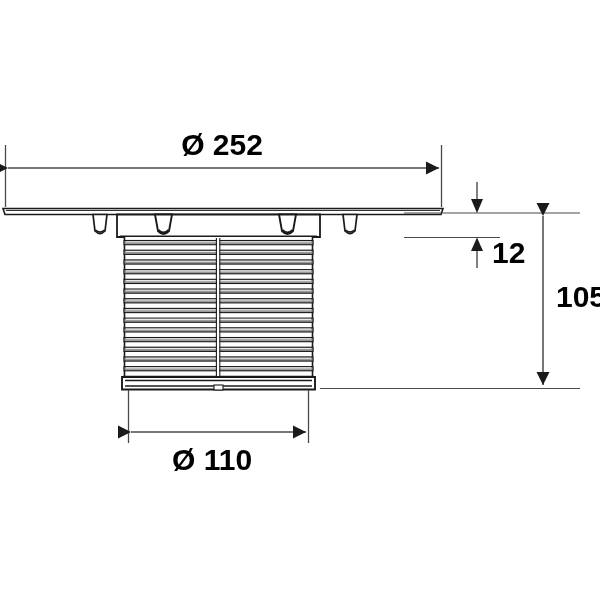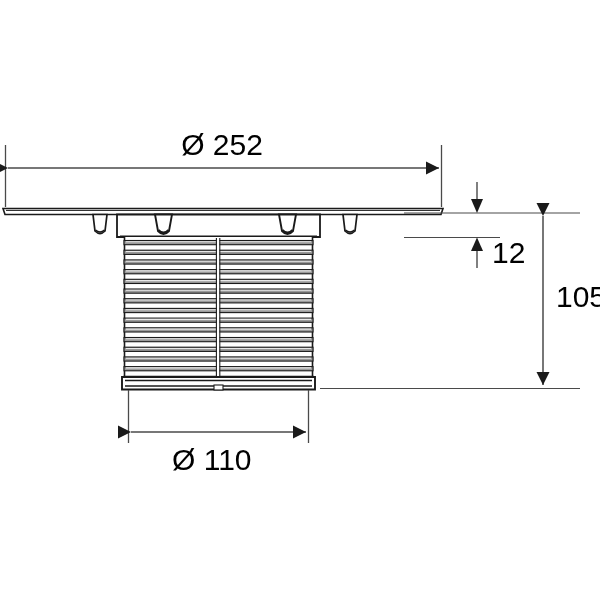--- a/index.html
+++ b/index.html
@@ -10,20 +10,21 @@
   }
   body {
     font-family: "Liberation Sans", sans-serif;
   }
   #drawing-root {
     position: relative;
     width: 600px;
     height: 600px;
     background: #ffffff;
     overflow: hidden;
+    font-weight: bold;
   }
   #drawing-root svg {
     display: block;
   }
   text.dim-label {
     font-family: "Liberation Sans", sans-serif;
     font-size: 30px;
     fill: #000000;
     dominant-baseline: alphabetic;
   }

